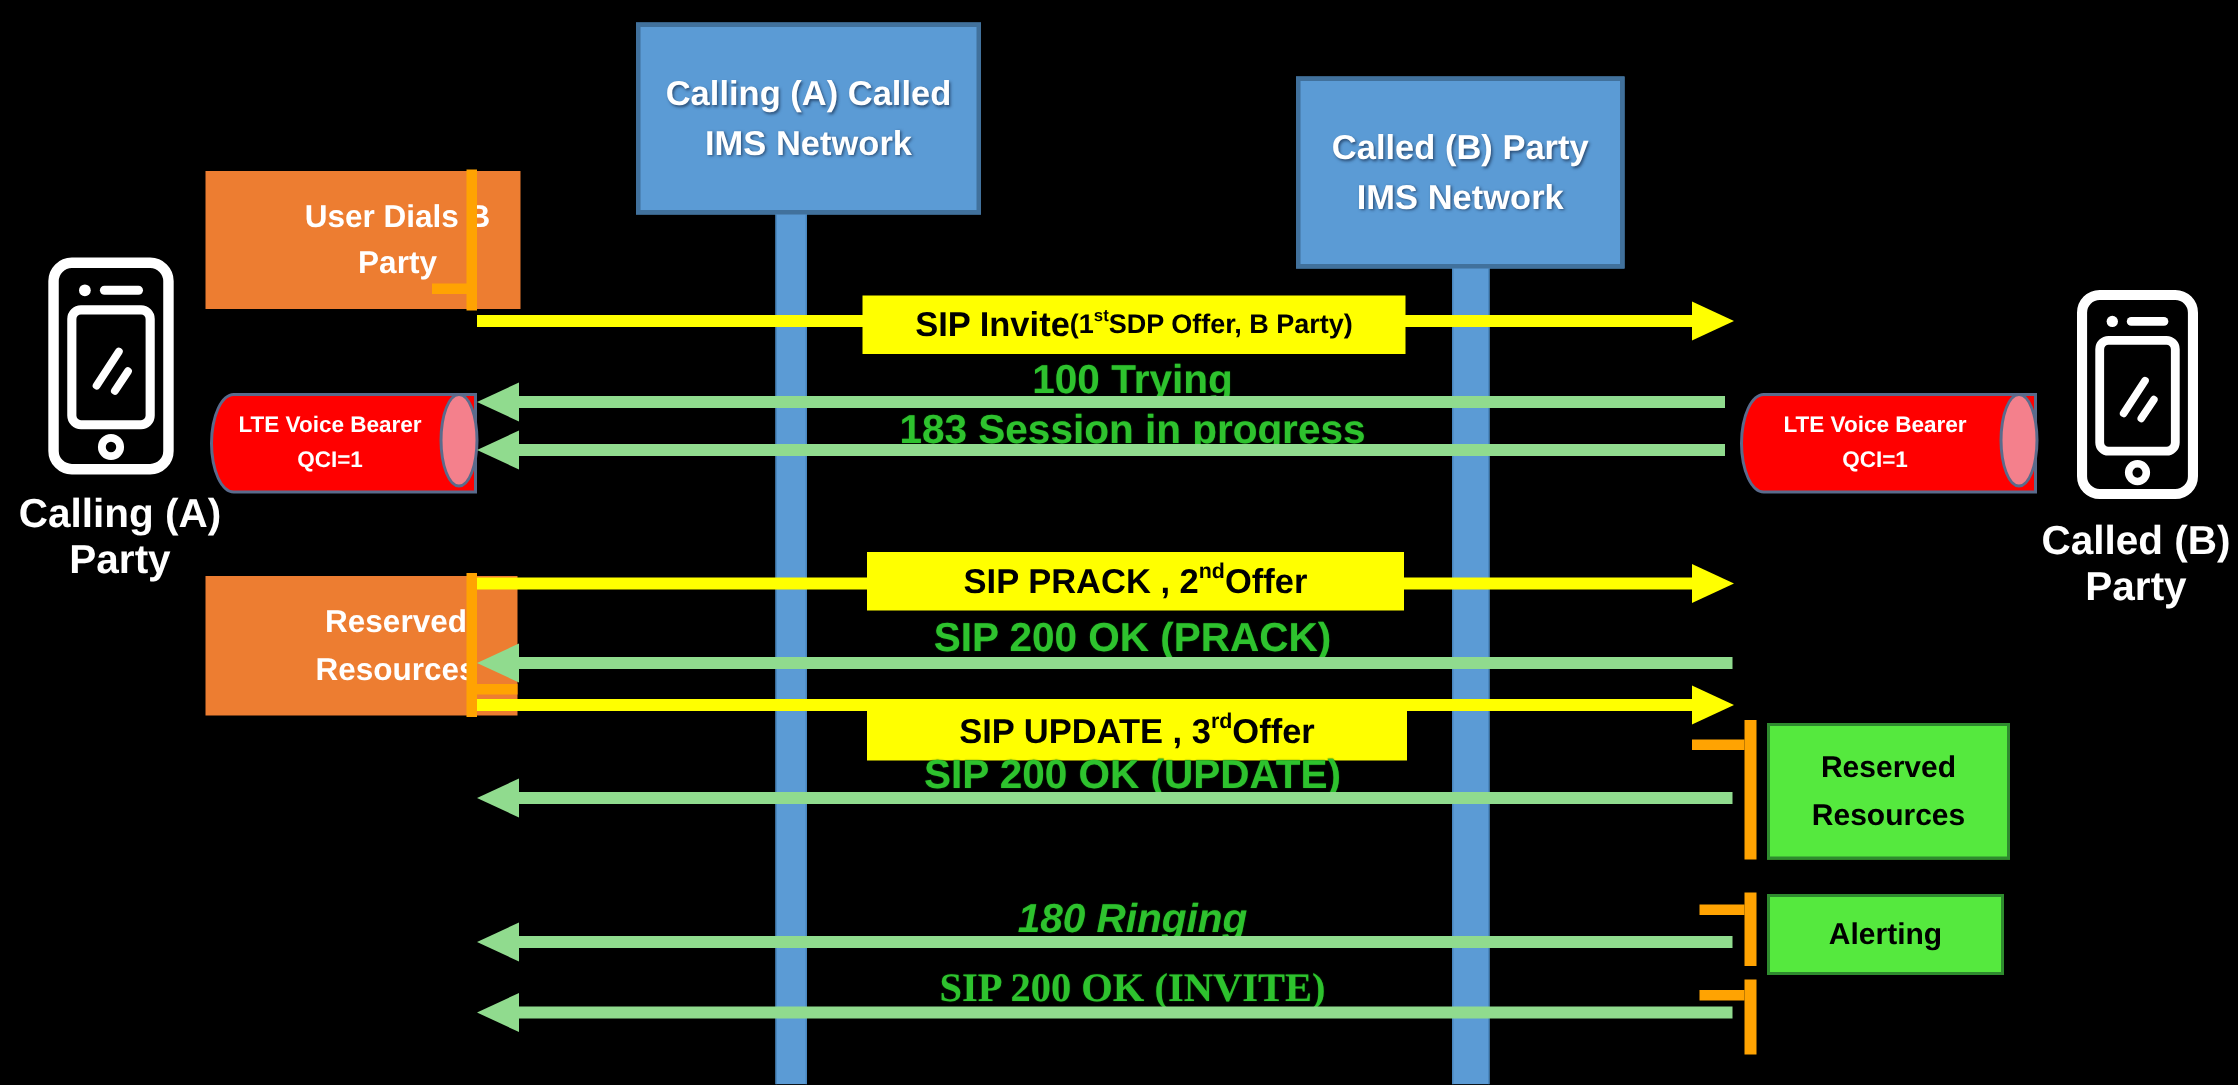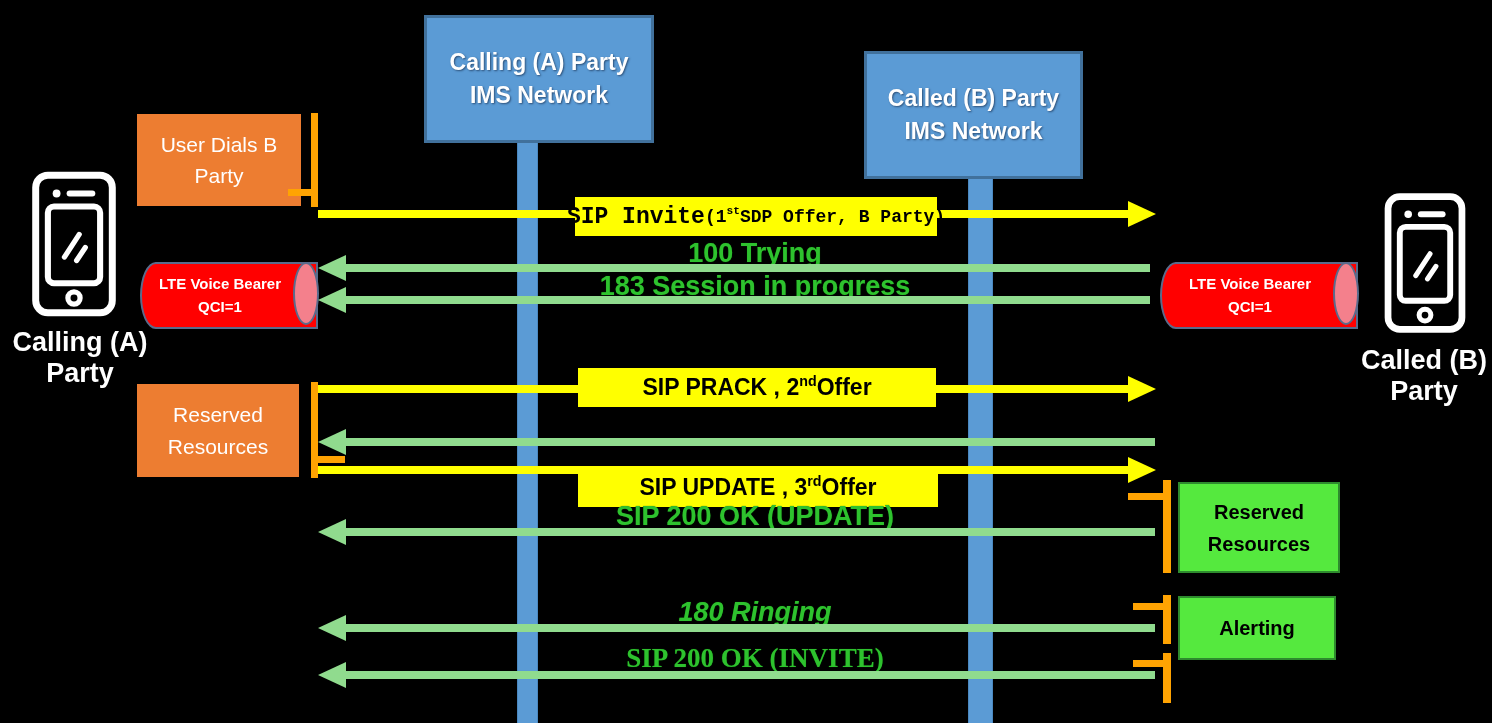--- a/index.html
+++ b/index.html
@@ -21,33 +21,33 @@
   #lifeline-b{left:968px;width:25px;}
   
   .phone{position:absolute;}
   #phone-a{left:30px;top:170px;width:88px;height:148px;}
   #phone-b{left:1383px;top:190px;width:84px;height:146px;}
   .actor-label{position:absolute;color:#fff;font-weight:bold;font-size:27px;text-align:center;line-height:1.15;}
   #label-a{left:-5px;top:327px;width:170px;}
   #label-b{left:1349px;top:345px;width:150px;}
   
   .orange-box{
-    position:absolute;background:#ED7D31;color:#fff;font-weight:normal;font-size:21px;
-    text-align:center;display:flex;flex-direction:column;justify-content:center;line-height:1.5;
+    position:absolute;background:#ED7D31;color:#fff;font-weight:bold;font-size:21px;
+    text-align:center;display:flex;flex-direction:column;justify-content:center;line-height:1.5;padding-left:46px;
   }
   #user-dials{left:137px;top:114px;width:164px;height:92px;}
   #reserved-left{left:137px;top:384px;width:162px;height:93px;}
   
   .event-green{
     position:absolute;background:#55E93E;border:2px solid #2e8b2e;box-sizing:border-box;
     color:#000;font-weight:bold;font-size:20px;text-align:center;
     display:flex;flex-direction:column;justify-content:center;line-height:1.6;
   }
   #reserved-right{left:1178px;top:482px;width:162px;height:91px;}
-  #alerting{left:1178px;top:596px;width:158px;height:64px;}
+  #alerting{left:1178px;top:596px;width:158px;height:54px;}
   #answer-call{left:1178px;top:654px;width:163px;height:49px;}
   
   .bearer{
     position:absolute;background:#FF0000;border:2px solid #5a6b8c;box-sizing:border-box;
     border-top-left-radius:16px 34px;border-bottom-left-radius:16px 34px;
     color:#fff;font-weight:bold;font-size:15px;text-align:center;
     display:flex;flex-direction:column;justify-content:center;line-height:1.5;
   }
   #bearer-left{left:140px;top:262px;width:178px;height:67px;padding-right:18px;}
   #bearer-right{left:1160px;top:262px;width:198px;height:67px;padding-right:18px;}
@@ -71,21 +71,21 @@
   .h-line{position:absolute;height:8px;}
   .yline{background:#FFFF00;}
   .gline{background:#90DB8E;}
   .head-right{position:absolute;width:0;height:0;border-top:13px solid transparent;border-bottom:13px solid transparent;border-left:28px solid #FFFF00;}
   .head-left{position:absolute;width:0;height:0;border-top:13px solid transparent;border-bottom:13px solid transparent;border-right:28px solid #90DB8E;}
   
   .msg-label-yellow{
     position:absolute;background:#FFFF00;color:#000;font-weight:bold;white-space:nowrap;
     display:flex;align-items:center;justify-content:center;
   }
-  #lbl-invite{left:575px;top:197px;width:362px;height:39px;font-size:18px;font-family:Liberation Mono, monospace;}
+  #lbl-invite{left:575px;top:197px;width:362px;height:39px;font-size:18px;}
   #lbl-invite .main{font-size:23px;}
   #lbl-prack{left:578px;top:368px;width:358px;height:39px;font-size:23px;}
   #lbl-update{left:578px;top:455px;width:360px;height:40px;font-size:23px;margin-top:12px;}
   .supscr{font-size:0.62em;position:relative;top:-0.45em;}
   .msg-text-green{
     position:absolute;left:500px;width:510px;color:#2EC22E;font-weight:bold;font-size:27px;
     text-align:center;white-space:nowrap;text-shadow:0 0 1px #0a5a0a;
   }
   #txt-trying{top:238px;}
   #txt-session{top:271px;}
@@ -96,21 +96,21 @@
 </style>
 </head>
 <body>
 
 <div class="stage">
 
   <div class="lifeline" id="lifeline-a"></div>
   <div class="lifeline" id="lifeline-b"></div>
 
   <div class="ims-box" id="ims-a">
-    <div>Calling (A) Party</div>
+    <div>Calling (A) Called</div>
     <div>IMS Network</div>
   </div>
   <div class="ims-box" id="ims-b">
     <div>Called (B) Party</div>
     <div>IMS Network</div>
   </div>
 
   <svg class="phone" id="phone-a" viewBox="0 0 100 170">
     <rect x="6" y="6" width="88" height="158" rx="14" fill="none" stroke="#fff" stroke-width="8"></rect>
     <circle cx="30" cy="27" r="4.5" fill="#fff"></circle>
@@ -188,20 +188,21 @@
   <div class="h-line gline" style="left:346px;top:296px;width:804px;"></div>
 
   <div class="h-line yline" style="left:318px;top:385px;width:810px;"></div>
   <div class="head-right" style="left:1128px;top:376px;"></div>
   <div class="msg-label-yellow" id="lbl-prack">
     <span>SIP PRACK , 2</span>
       <span class="supscr">nd</span>
       <span> Offer</span>
   </div>
 
+  <div class="msg-text-green" id="txt-okprack">SIP 200 OK (PRACK)</div>
   <div class="head-left" style="left:318px;top:429px;"></div>
   <div class="h-line gline" style="left:346px;top:438px;width:809px;"></div>
 
   <div class="h-line yline" style="left:318px;top:466px;width:810px;"></div>
   <div class="head-right" style="left:1128px;top:457px;"></div>
   <div class="msg-label-yellow" id="lbl-update">
     <span>SIP UPDATE , 3</span>
       <span class="supscr">rd</span>
       <span> Offer</span>
   </div>

